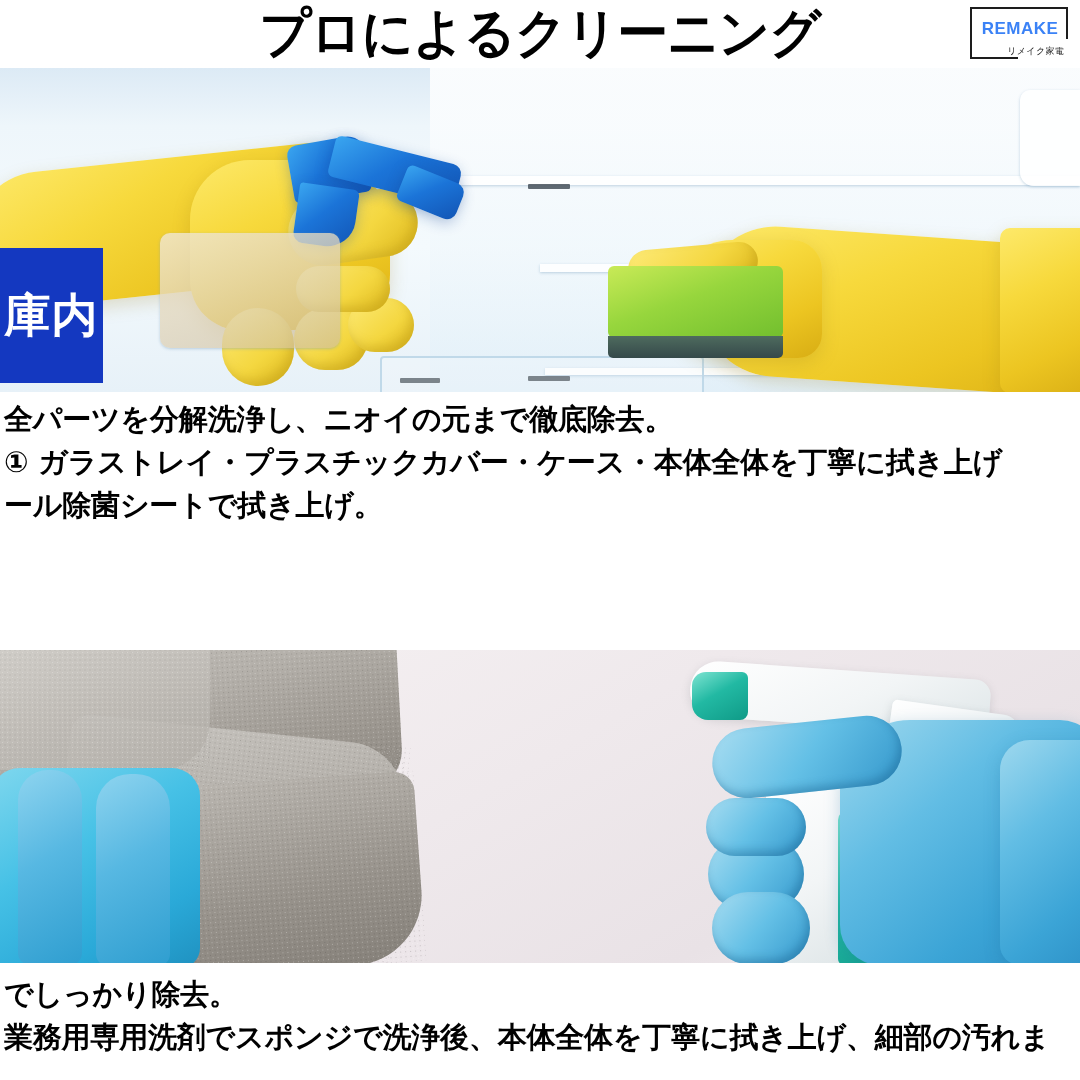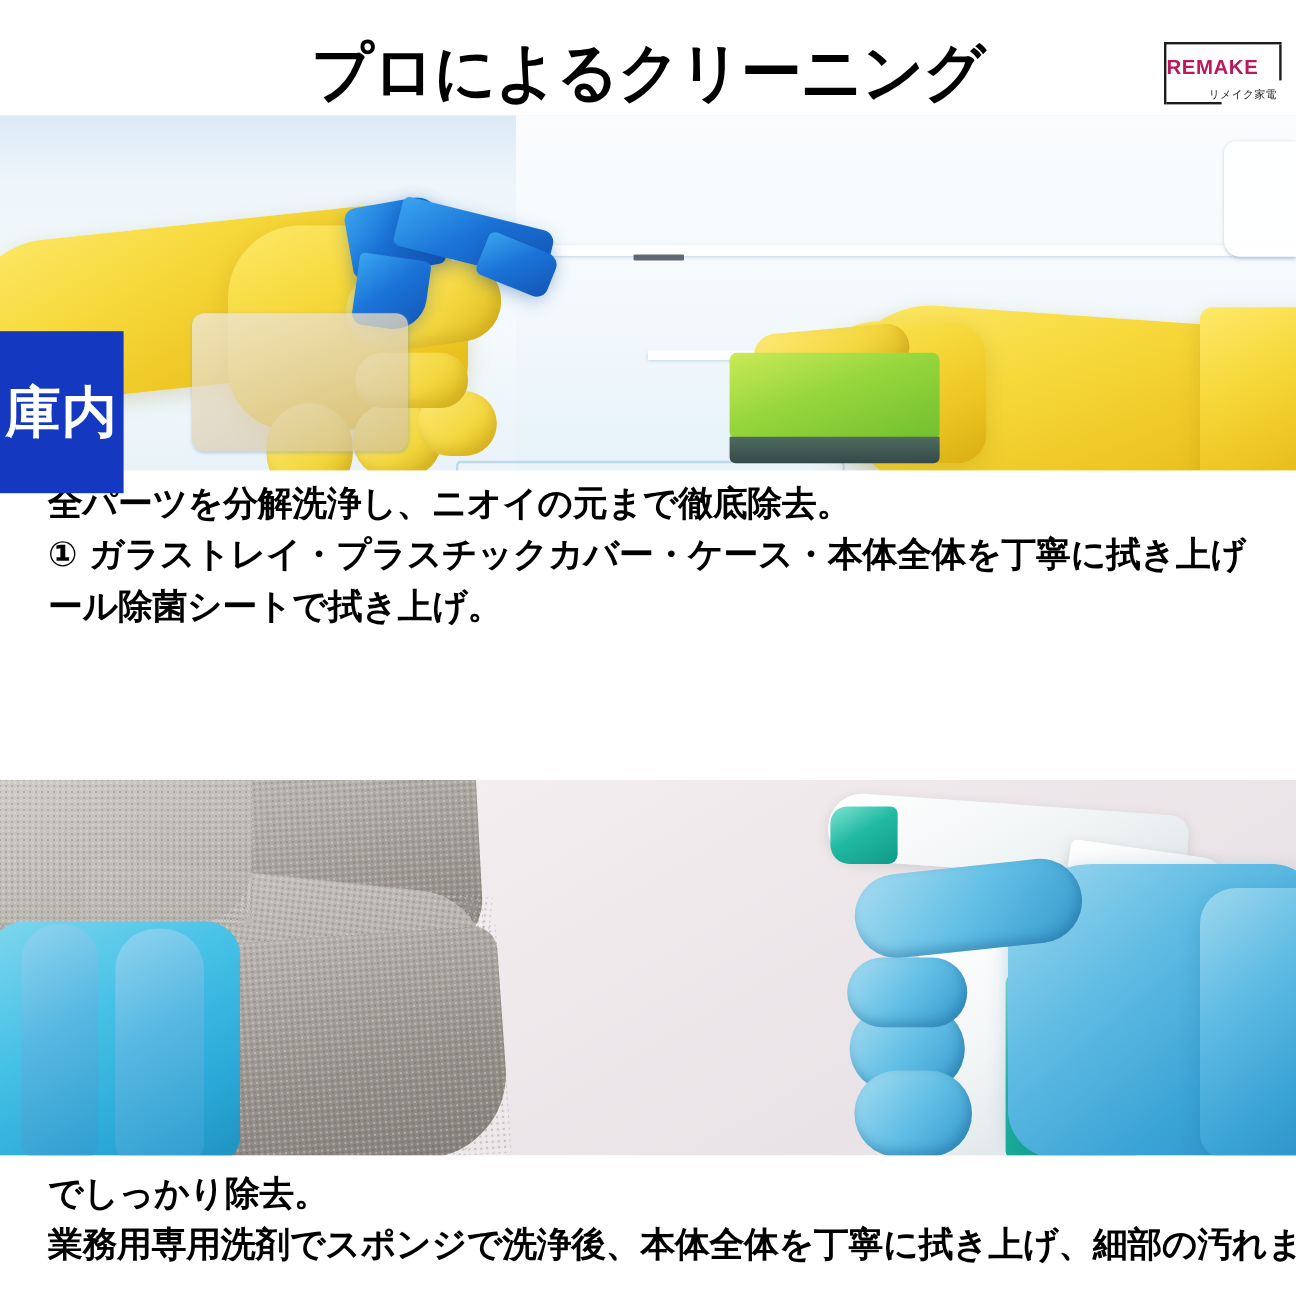--- a/index.html
+++ b/index.html
@@ -16,21 +16,20 @@
     height: 1080px;
     background: #ffffff;
     overflow: hidden;
   }
 
   
   .header {
     position: relative;
     height: 68px;
     background: #ffffff;
-    margin-top: 28px;
   }
   .header-title {
     position: absolute;
     left: 0;
     right: 0;
     top: 2px;
     text-align: center;
     font-size: 53px;
     line-height: 62px;
     font-weight: 700;
@@ -63,25 +62,25 @@
     position: absolute;
     inset: 0;
     border-right: 2.5px solid #1d1d1d;
     height: 30px;
   }
   .logo-main {
     position: absolute;
     left: 0;
     right: 0;
     top: 10px;
-    text-align: left;
+    text-align: center;
     font-size: 17px;
     font-weight: 700;
     letter-spacing: 0.5px;
-    color: #be185d;
+    color: #3b82f6;
     font-family: "Liberation Sans", sans-serif;
   }
   .logo-sub {
     position: absolute;
     right: 4px;
     bottom: 1px;
     font-size: 9px;
     color: #1d1d1d;
     letter-spacing: 0.3px;
     font-family: "DejaVu Sans", sans-serif;
@@ -219,21 +218,20 @@
     font-family: "DejaVu Sans", "Liberation Sans", sans-serif;
     font-weight: 700;
     box-sizing: border-box;
   }
   .text-line {
     white-space: nowrap;
     font-size: 29px;
     line-height: 43px;
     letter-spacing: -0.2px;
     transform-origin: left center;
-    margin-left: 36px;
   }
   .body-top {
     position: absolute;
     top: 392px;
     left: 0;
     width: 1080px;
     height: 258px;
     padding: 6px 4px 0 4px;
   }
   .body-bottom {

